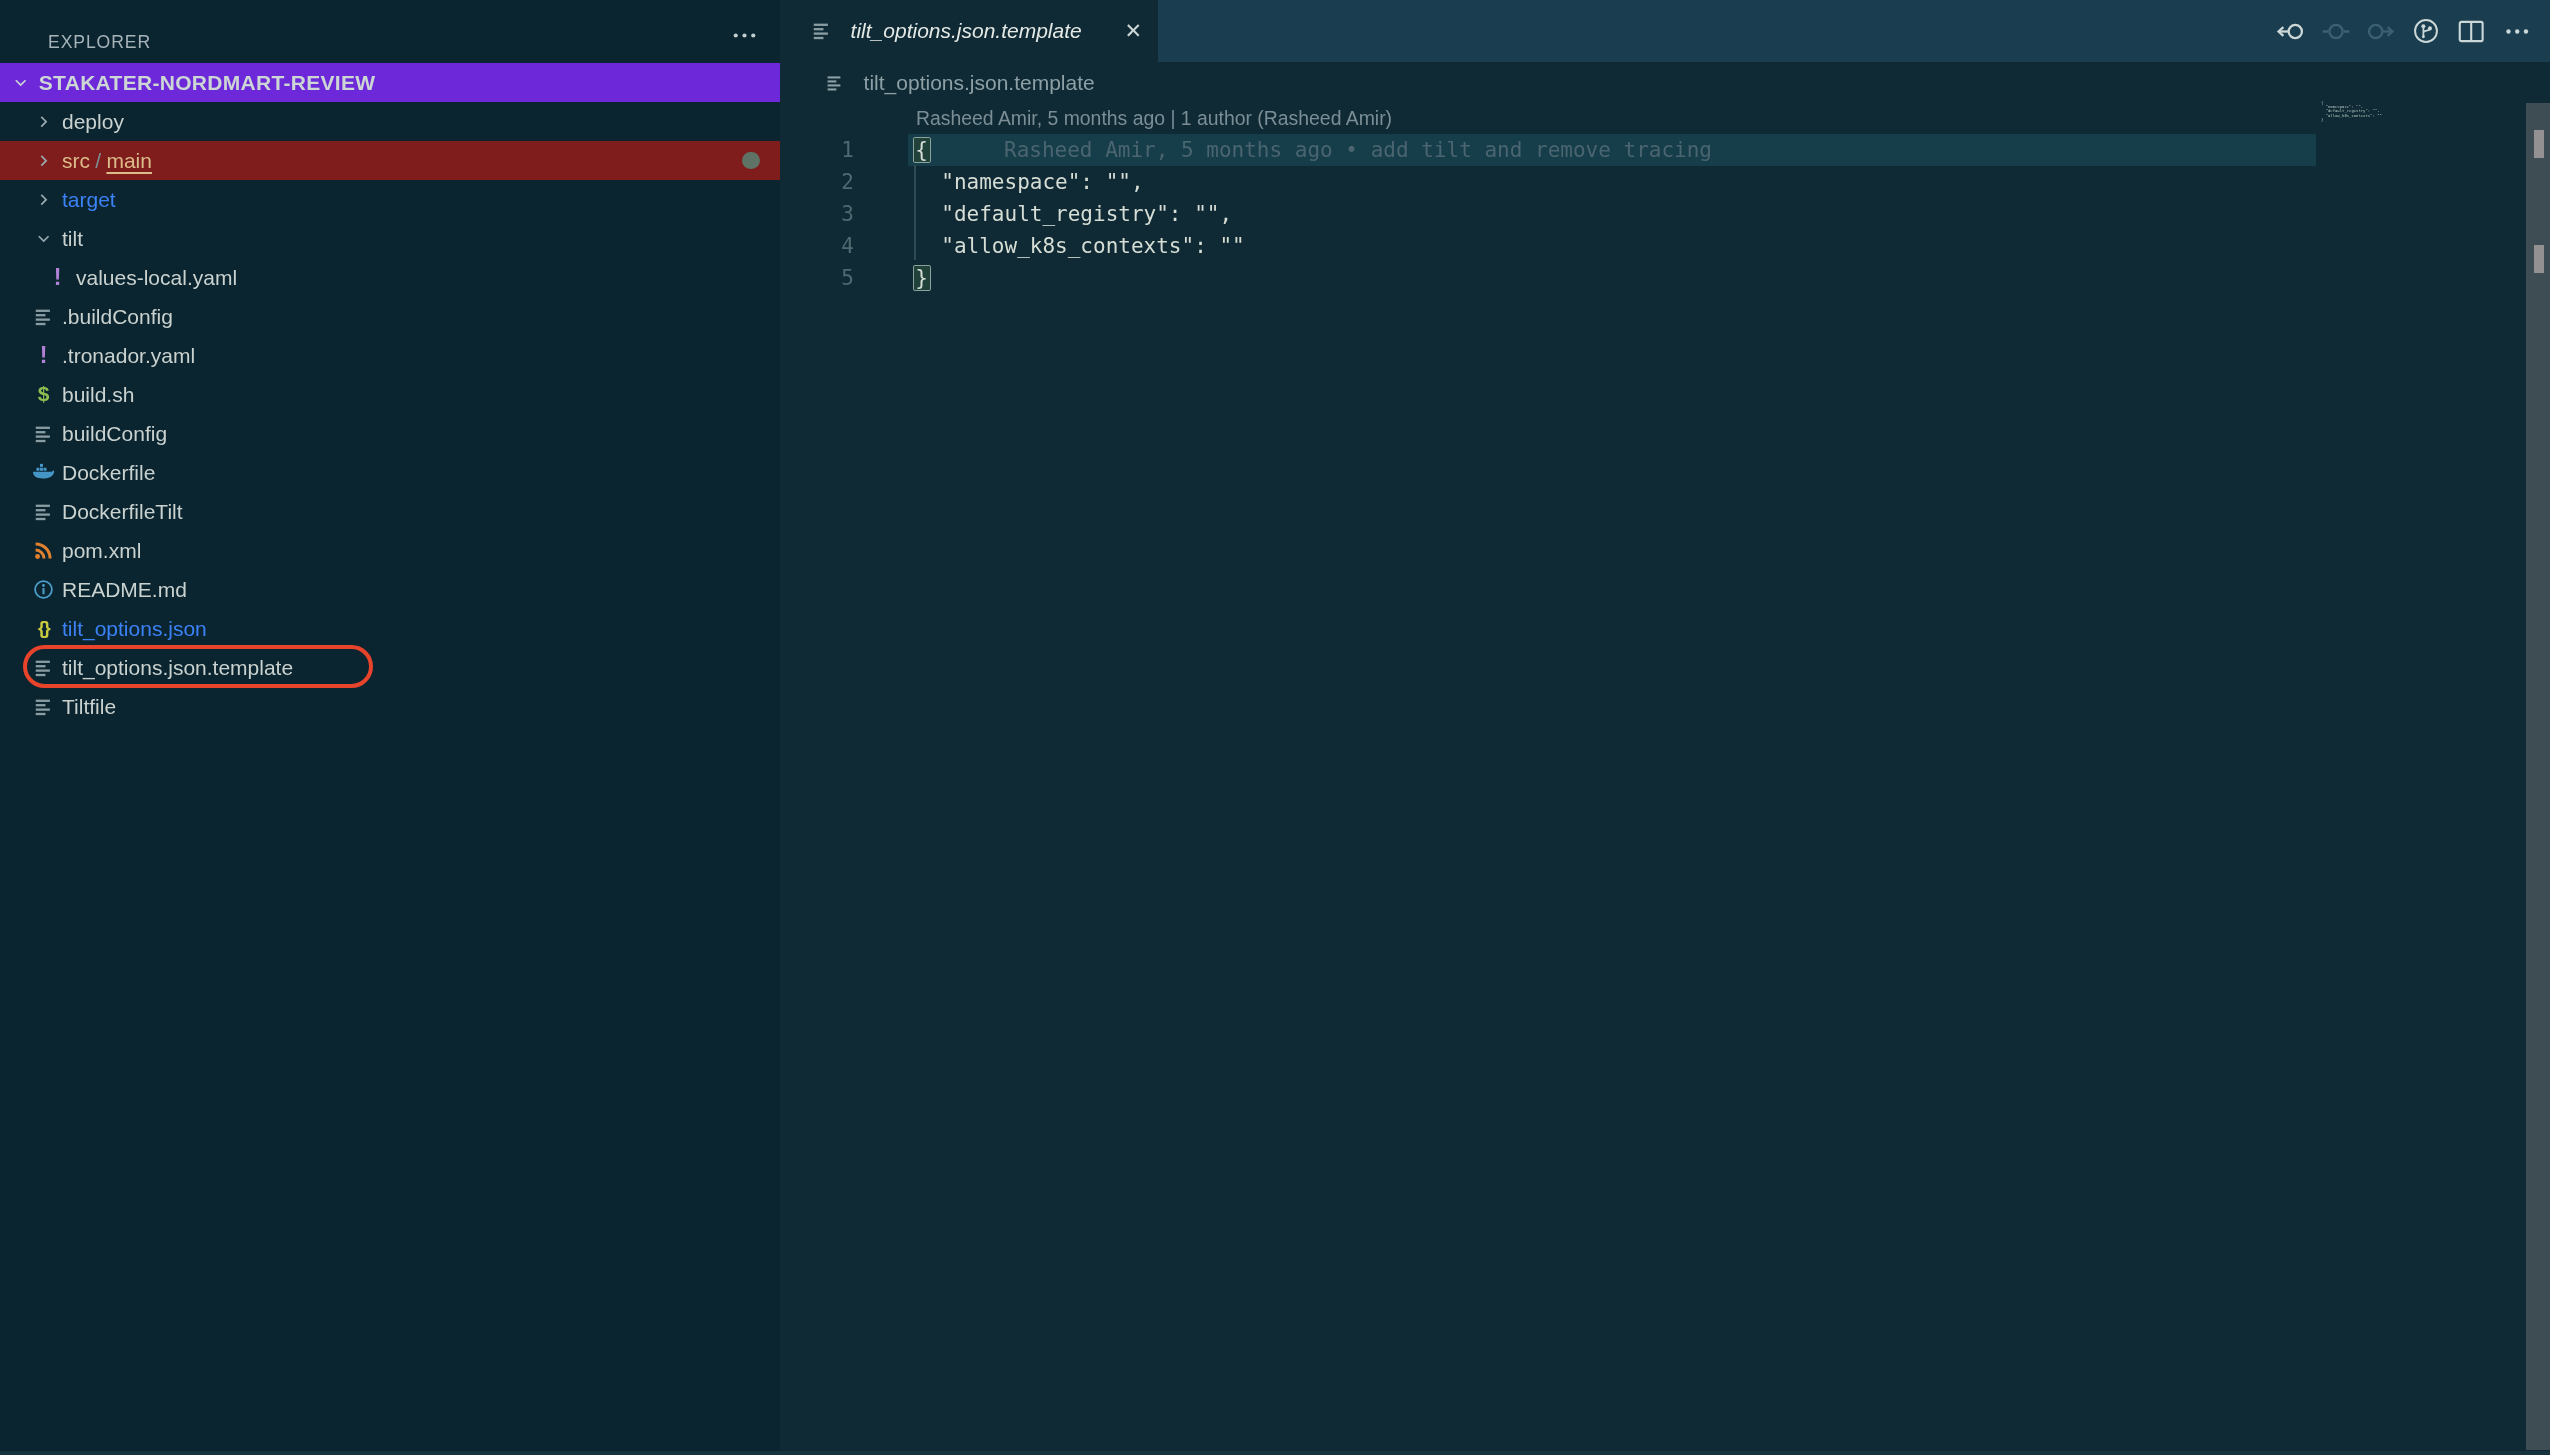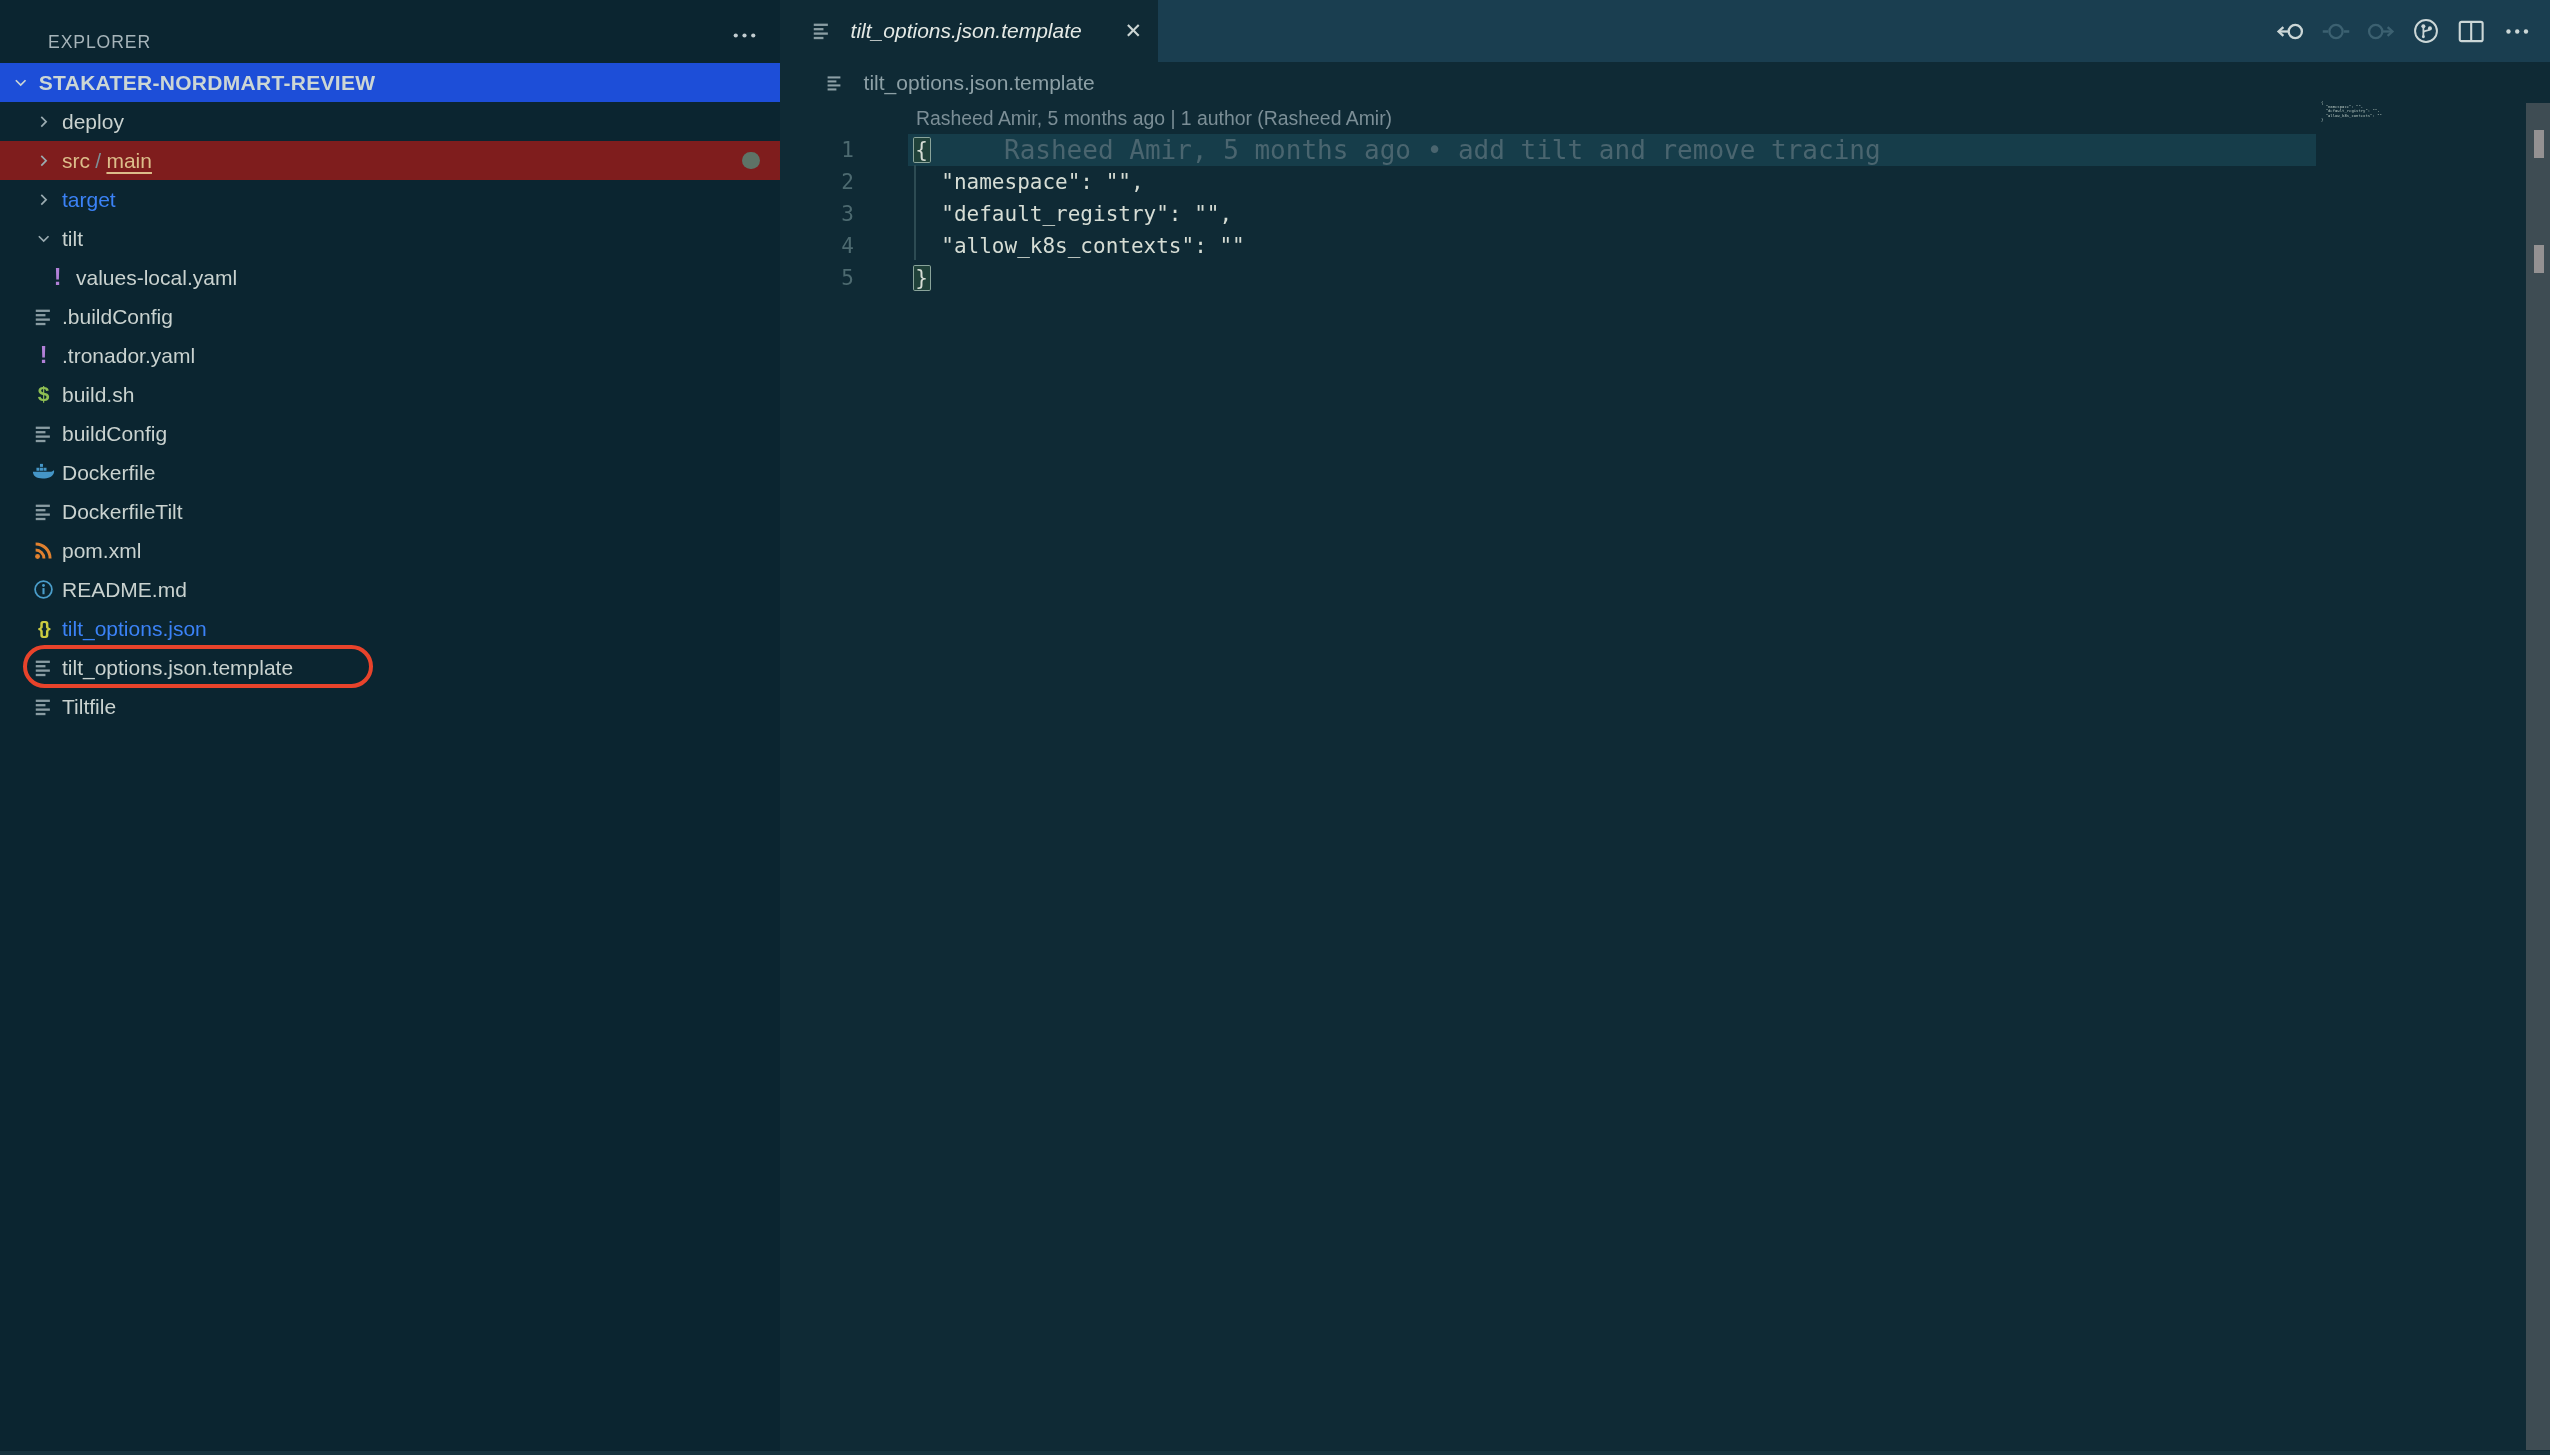--- a/index.html
+++ b/index.html
@@ -7,21 +7,21 @@
               font-family:"Liberation Sans", sans-serif; }
   #root { position:relative; width:2550px; height:1456px; }
 
   
   #sidebar { position:absolute; left:0; top:0; width:780px; height:1456px; background:#0b2530; }
   #sb-header { position:absolute; left:8px; top:0; width:100%; height:53px; display:flex; align-items:flex-end; }
   #sb-title { margin-left:40px; font-size:17.6px; letter-spacing:0.9px; color:#a6b4b9; }
   #sb-more { margin-left:auto; margin-right:26.4px; width:35px; height:35px; display:flex; align-items:center; justify-content:center; cursor:pointer; }
   #tree { position:absolute; left:0; top:63px; width:100%; }
   .row { position:relative; height:39px; display:flex; align-items:center; font-size:21px; color:#c9d2cf; cursor:pointer; }
-  .row.hdr { background:#1d4ed8; font-weight:bold; color:#ccd6d4; letter-spacing:0.3px; }
+  .row.hdr { background:#6d28d9; font-weight:bold; color:#ccd6d4; letter-spacing:0.3px; }
   .row.sel { background:#7f1d1d; }
   .row.dim .lbl { color:#3b82f6; }
   .pl-root { padding-left:8.8px; } .pl-1 { padding-left:32px; } .pl-2 { padding-left:46px; }
   .icobox { width:23px; height:26.4px; display:flex; align-items:center; justify-content:center; flex:none; margin-right:7px; }
   .lbl { white-space:nowrap; }
   .glyph-warn { color:#b180d7; font-weight:bold; font-size:23px; }
   .glyph-shell { color:#8fbf53; font-weight:bold; font-size:21px; }
   .glyph-json { color:#cbcb41; font-weight:bold; font-size:18.5px; letter-spacing:-1.8px; }
   .seg-mod { color:#dcbd8a; }
   .seg-sep { color:#7d9097; padding:0 5.3px; }
@@ -46,21 +46,21 @@
   #blame-header { height:31px; display:flex; align-items:center; }
   #blame-header span { margin-left:136px; font-size:19.4px; color:#7b8e96;text-align:right; }
   .cl { position:relative; height:32px; }
   .cl .hl { position:absolute; left:128px; top:0; width:1408px; height:32px; background:#163d4a; }
   .ln { position:absolute; left:0; top:0; width:74px; height:32px; text-align:right;
         font-family:"DejaVu Sans Mono", monospace; font-size:21px; line-height:32px; color:#4d6a70; }
   .ct { position:absolute; left:136px; top:0; height:32px; white-space:pre;
         font-family:"DejaVu Sans Mono", monospace; font-size:21px; line-height:32px; color:#d6ddd5; }
   .bbox { border:1.8px solid #8aa49b; background:#20423a; padding:0 1.8px; margin:0 -3.5px; border-radius:1.8px; }
   .blame-inline { position:absolute; left:224px; top:0; height:37px; white-space:pre;
-        font-family:"DejaVu Sans Mono", monospace; font-size:26px; line-height:32px; color:#4a656f; }
+        font-family:"DejaVu Sans Mono", monospace; font-size:21px; line-height:32px; color:#4a656f; }
   #guide { position:absolute; left:134px; width:1.8px; background:#2d4b53; }
 
   
   #minimap { position:absolute; left:2321px; top:101px; width:176px; height:106px; overflow:hidden; cursor:pointer; }
   #minimap pre { font-family:"DejaVu Sans Mono", monospace; font-size:21px; line-height:22px; color:#b7c8c2;
                  transform:scale(0.185); transform-origin:0 0; }
   #scrollbar { position:absolute; left:2526px; top:103px; width:25px; height:1347px; background:#3e4c53; cursor:pointer; }
   .thumb { position:absolute; left:8px; width:9.7px; height:28px; background:#949192; }
 
   #bottom-strip { position:absolute; left:0; bottom:0; width:2550px; height:5.3px; background:#16333e; }

